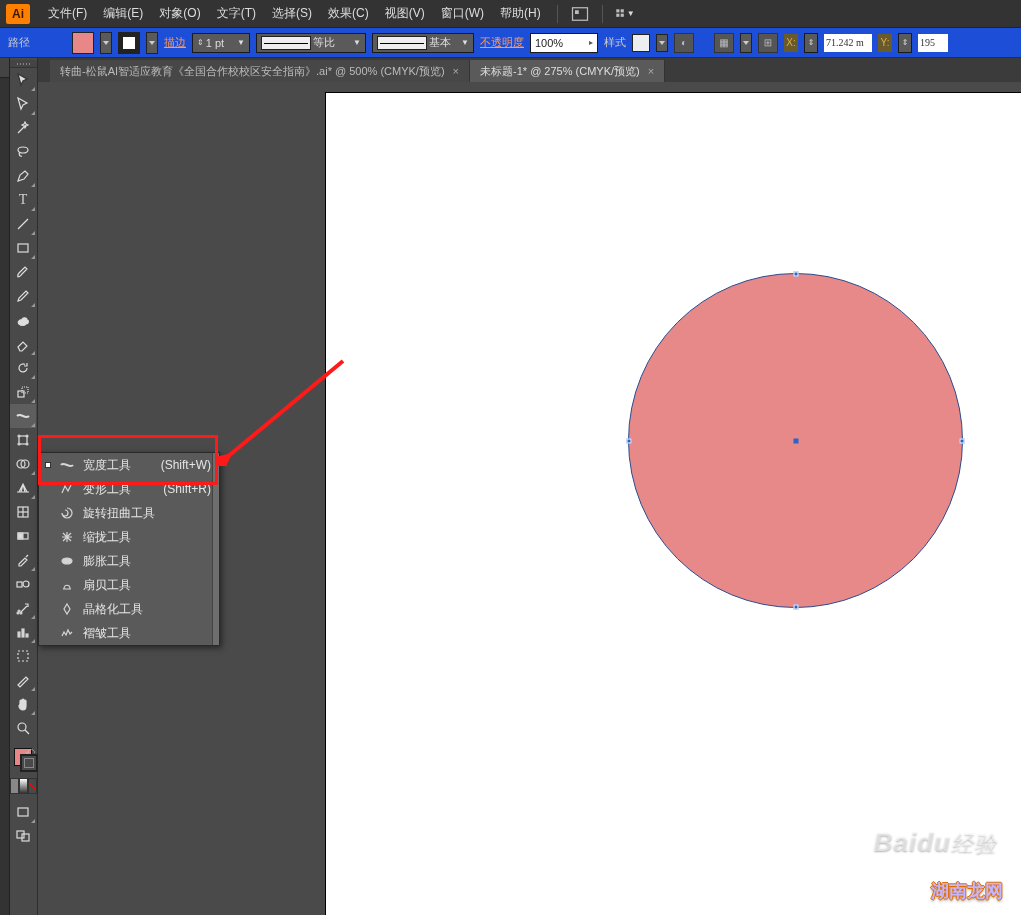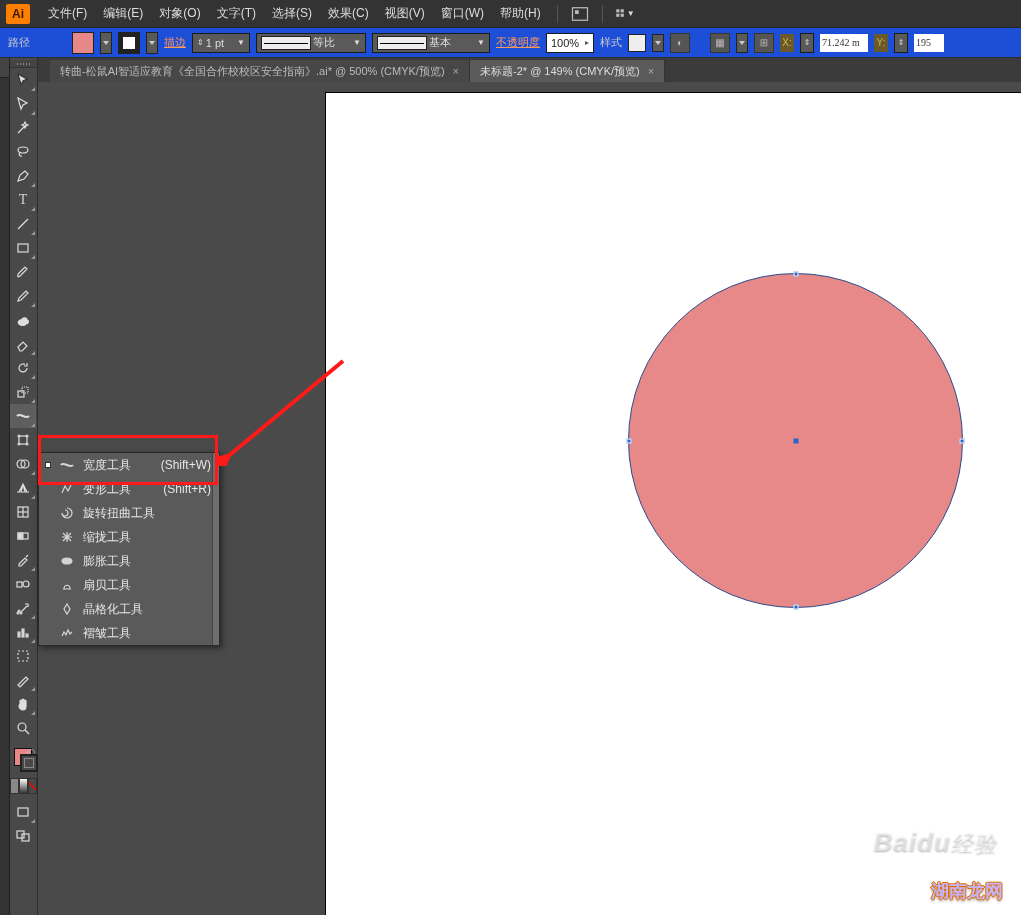--- a/index.html
+++ b/index.html
@@ -124,29 +124,29 @@
       <span>1 pt</span>
       <span style="margin-left:auto;font-size:8px;">▼</span>
   </div>
   <div class="opt-select" style="width:110px">
     <div class="profile-preview">
         <div class="profile-line"></div>
       </div>
     <span>等比</span>
     <span style="margin-left:auto;font-size:8px;">▼</span>
   </div>
-  <div class="opt-select" style="width:118px">
+  <div class="opt-select" style="width:102px">
     <div class="profile-preview">
         <div class="profile-line"></div>
       </div>
     <span>基本</span>
     <span style="margin-left:auto;font-size:8px;">▼</span>
   </div>
   <span class="opacity-label">不透明度</span>
-  <div class="opt-select" style="width:48px;background:#fff;color:#222;">
+  <div class="opt-select" style="width:68px;background:#fff;color:#222;">
       <span>100%</span>
       <span style="margin-left:auto;font-size:8px;color:#555;">▸</span>
     </div>
   <span class="opt-label">样式</span>
   <div class="swatch" style="width:18px;height:18px;background:#eee;"></div>
   <div class="swatch-dd" style="height:18px">
       <div class="dd-arrow"></div>
     </div>
   <div class="opt-icon">◐</div>
   <div style="width:8px"></div>
@@ -378,21 +378,21 @@
       </div>
   </div>
 
   <div class="docarea">
     <div class="tabbar">
       <div class="tab inactive">
         <span>转曲-松鼠AI智适应教育《全国合作校校区安全指南》.ai* @ 500% (CMYK/预览)</span>
         <span class="close-x">×</span>
       </div>
       <div class="tab">
-        <span>未标题-2* @ 149% (CMYK/预览)</span>
+        <span>未标题-1* @ 275% (CMYK/预览)</span>
         <span class="close-x">×</span>
       </div>
     </div>
 
     <div class="canvas">
       <div class="circle">
         <div class="anchor" style="left:50%; top:0"></div>
         <div class="anchor" style="left:100%; top:50%"></div>
         <div class="anchor" style="left:50%; top:100%"></div>
         <div class="anchor" style="left:0; top:50%"></div>

